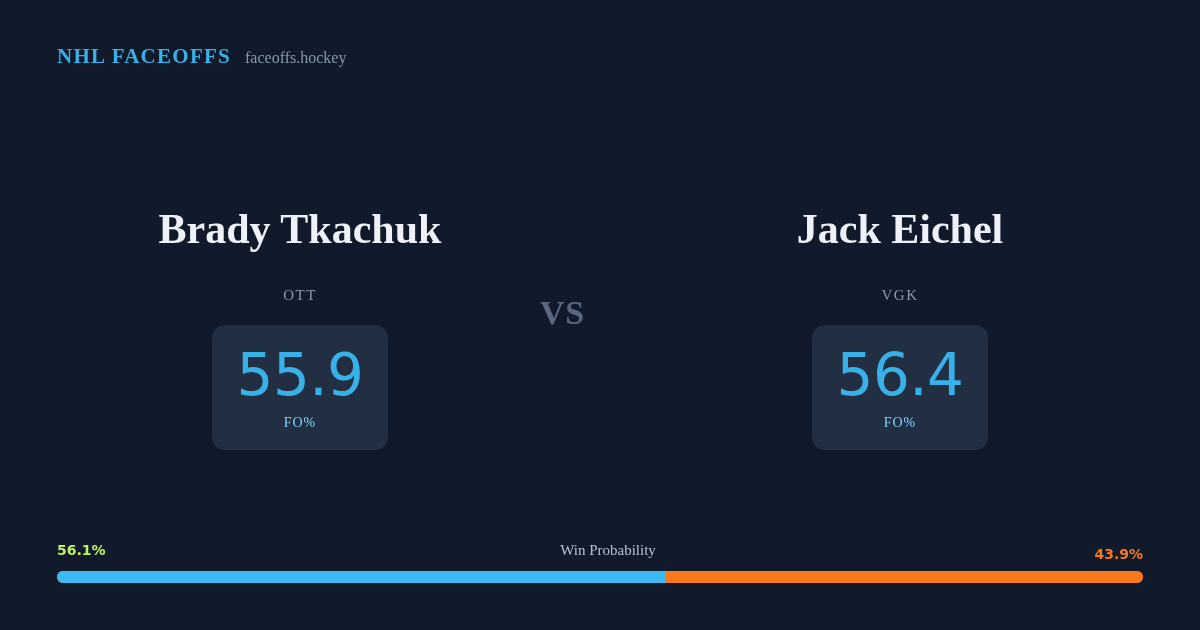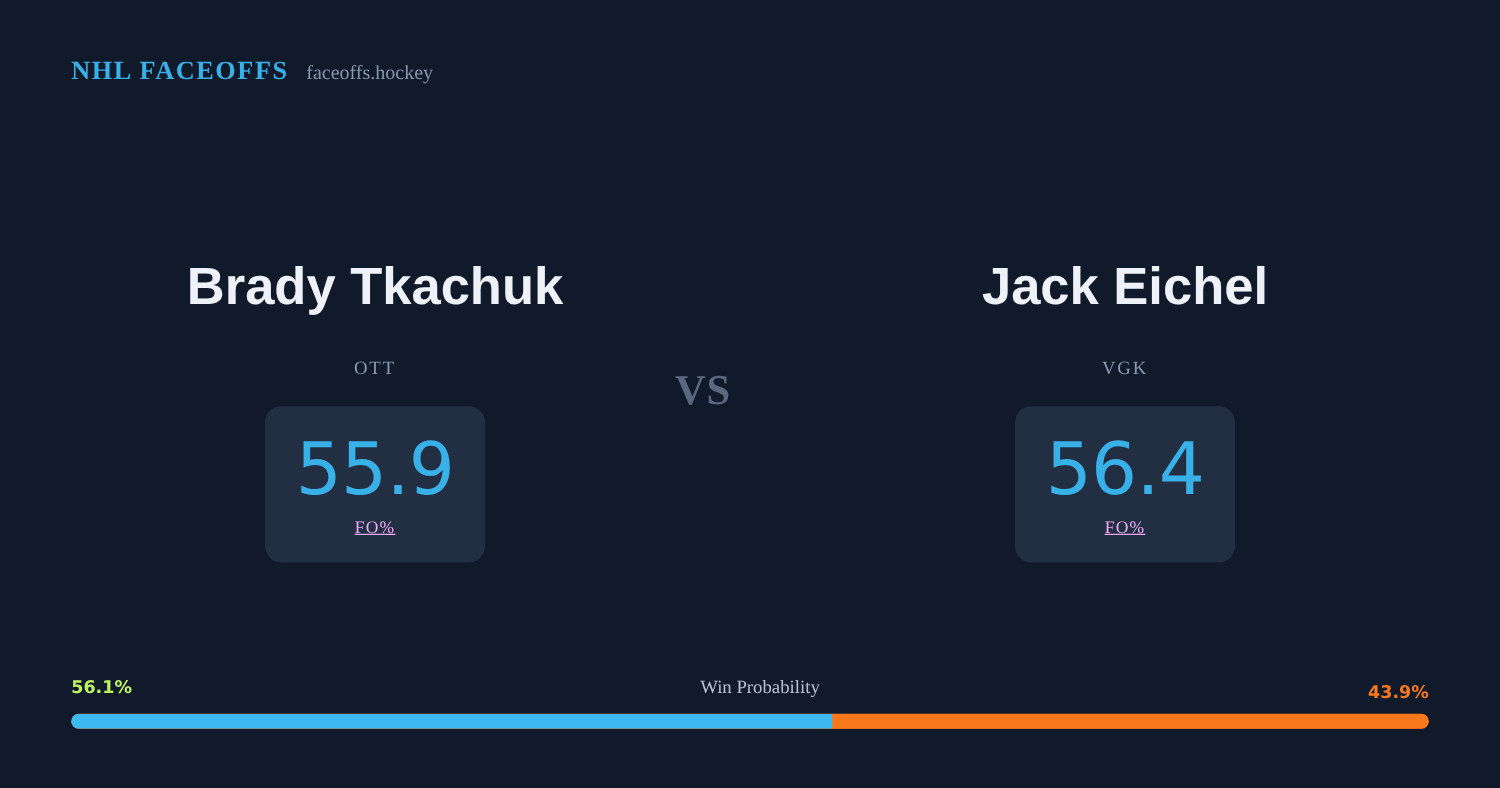--- a/index.html
+++ b/index.html
@@ -56,21 +56,21 @@
     align-items: flex-start;
     justify-content: center;
   }
   .player {
     width: 480px;
     display: flex;
     flex-direction: column;
     align-items: center;
   }
   .player-name {
-    font-family: Liberation Sans, sans-serif;
+    font-family: Liberation Serif, serif;
     font-weight: bold;
     font-size: 42px;
     color: #eef2f8;
     line-height: 1;
     margin-top: 38px;
     white-space: nowrap;
   }
   .player-team {
     font-family: "Liberation Serif", serif;
     font-size: 15px;
@@ -95,24 +95,23 @@
     font-size: 58px;
     font-weight: 500;
     color: #38b0e8;
     line-height: 1;
     letter-spacing: -0.01em;
   }
   .stat-label {
     font-family: "Liberation Serif", serif;
     font-size: 14px;
     letter-spacing: 0.07em;
-    color: #f0abfc;
+    color: #7dd3fc;
     margin-top: 12px;
     line-height: 1;
-    text-decoration: underline;
   }
 
   .versus {
     width: 120px;
     display: flex;
     justify-content: flex-start;
     align-items: flex-start;
     padding-top: 126px;
   }
   .versus-text {

